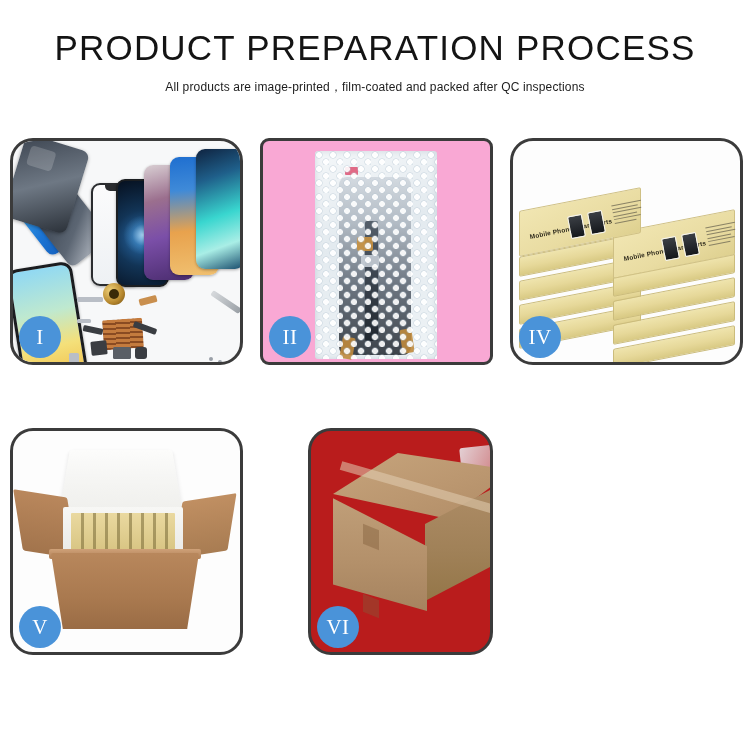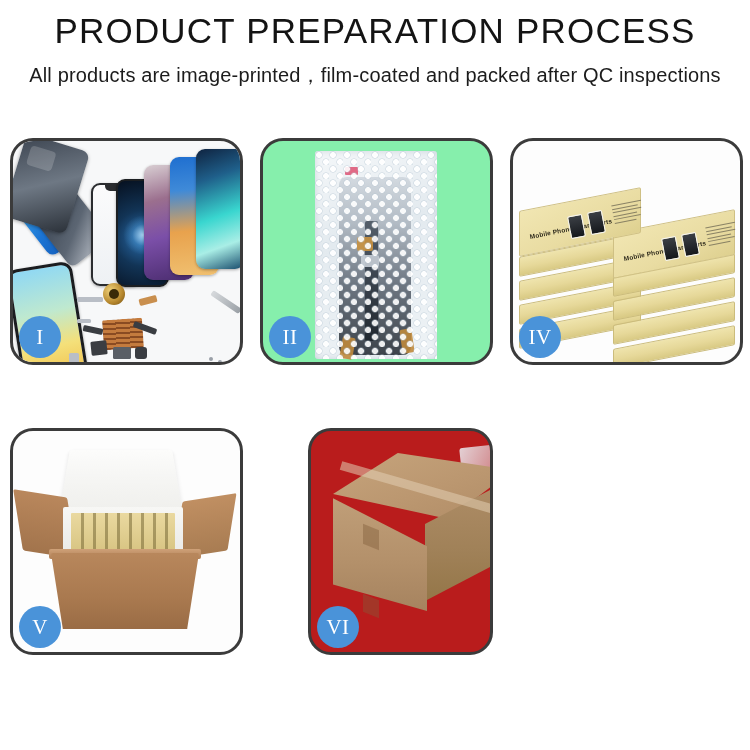--- a/index.html
+++ b/index.html
@@ -5,34 +5,34 @@
   * { box-sizing: border-box; margin: 0; padding: 0; }
   html, body {
     width: 750px; height: 750px;
     background: #ffffff;
     font-family: "Liberation Sans", sans-serif;
     overflow: hidden;
   }
   .page { position: relative; width: 750px; height: 750px; background:#fff; }
 
   
-  .header { padding-top: 13px; text-align: center; }
+  .header { padding-top: 30px; text-align: center; }
   .title {
     font-family: "Liberation Sans", sans-serif;
     font-size: 35px;
     font-weight: 400;
     letter-spacing: 1.2px;
     color: #141414;
     line-height: 1.05;
     white-space: nowrap;
   }
   .subtitle {
     margin-top: 12px;
     font-family: "Liberation Sans", sans-serif;
-    font-size: 20px;
+    font-size: 12px;
     font-weight: 400;
     letter-spacing: 0.15px;
     color: #1c1c1c;
     white-space: nowrap;
   }
 
   
   .grid {
     position: absolute;
     left: 10px; top: 138px;
@@ -148,21 +148,21 @@
   .prt.flat { background:#5a5f66; }
   .screws { position:absolute; }
   .screws i { position:absolute; width:4px; height:4px; border-radius:50%; background:#9aa0a8; display:block;}
   .tweezer {
     position:absolute; left:196px; top:158px; width:34px; height:6px;
     background:linear-gradient(90deg,#d7dadd,#9aa0a6);
     transform:rotate(34deg); border-radius:2px;
   }
 
   
-  .p2 { background:#86efac; }
+  .p2 { background:#f9a8d4;border-radius:9px; }
   .bubblebag {
     position:absolute; left:52px; top:10px; width:122px; height:208px;
     background:linear-gradient(160deg,#f4f7f9 0%,#e3eaef 40%,#eef3f6 100%);
     border-radius:3px;
     box-shadow:0 0 6px rgba(120,140,155,.3) inset;
   }
   .bubbles {
     position:absolute; inset:0;
     background-image:
       radial-gradient(circle at 4px 4px, rgba(255,255,255,.95) 2.6px, rgba(185,200,212,.55) 3.2px, rgba(255,255,255,0) 4.1px),

